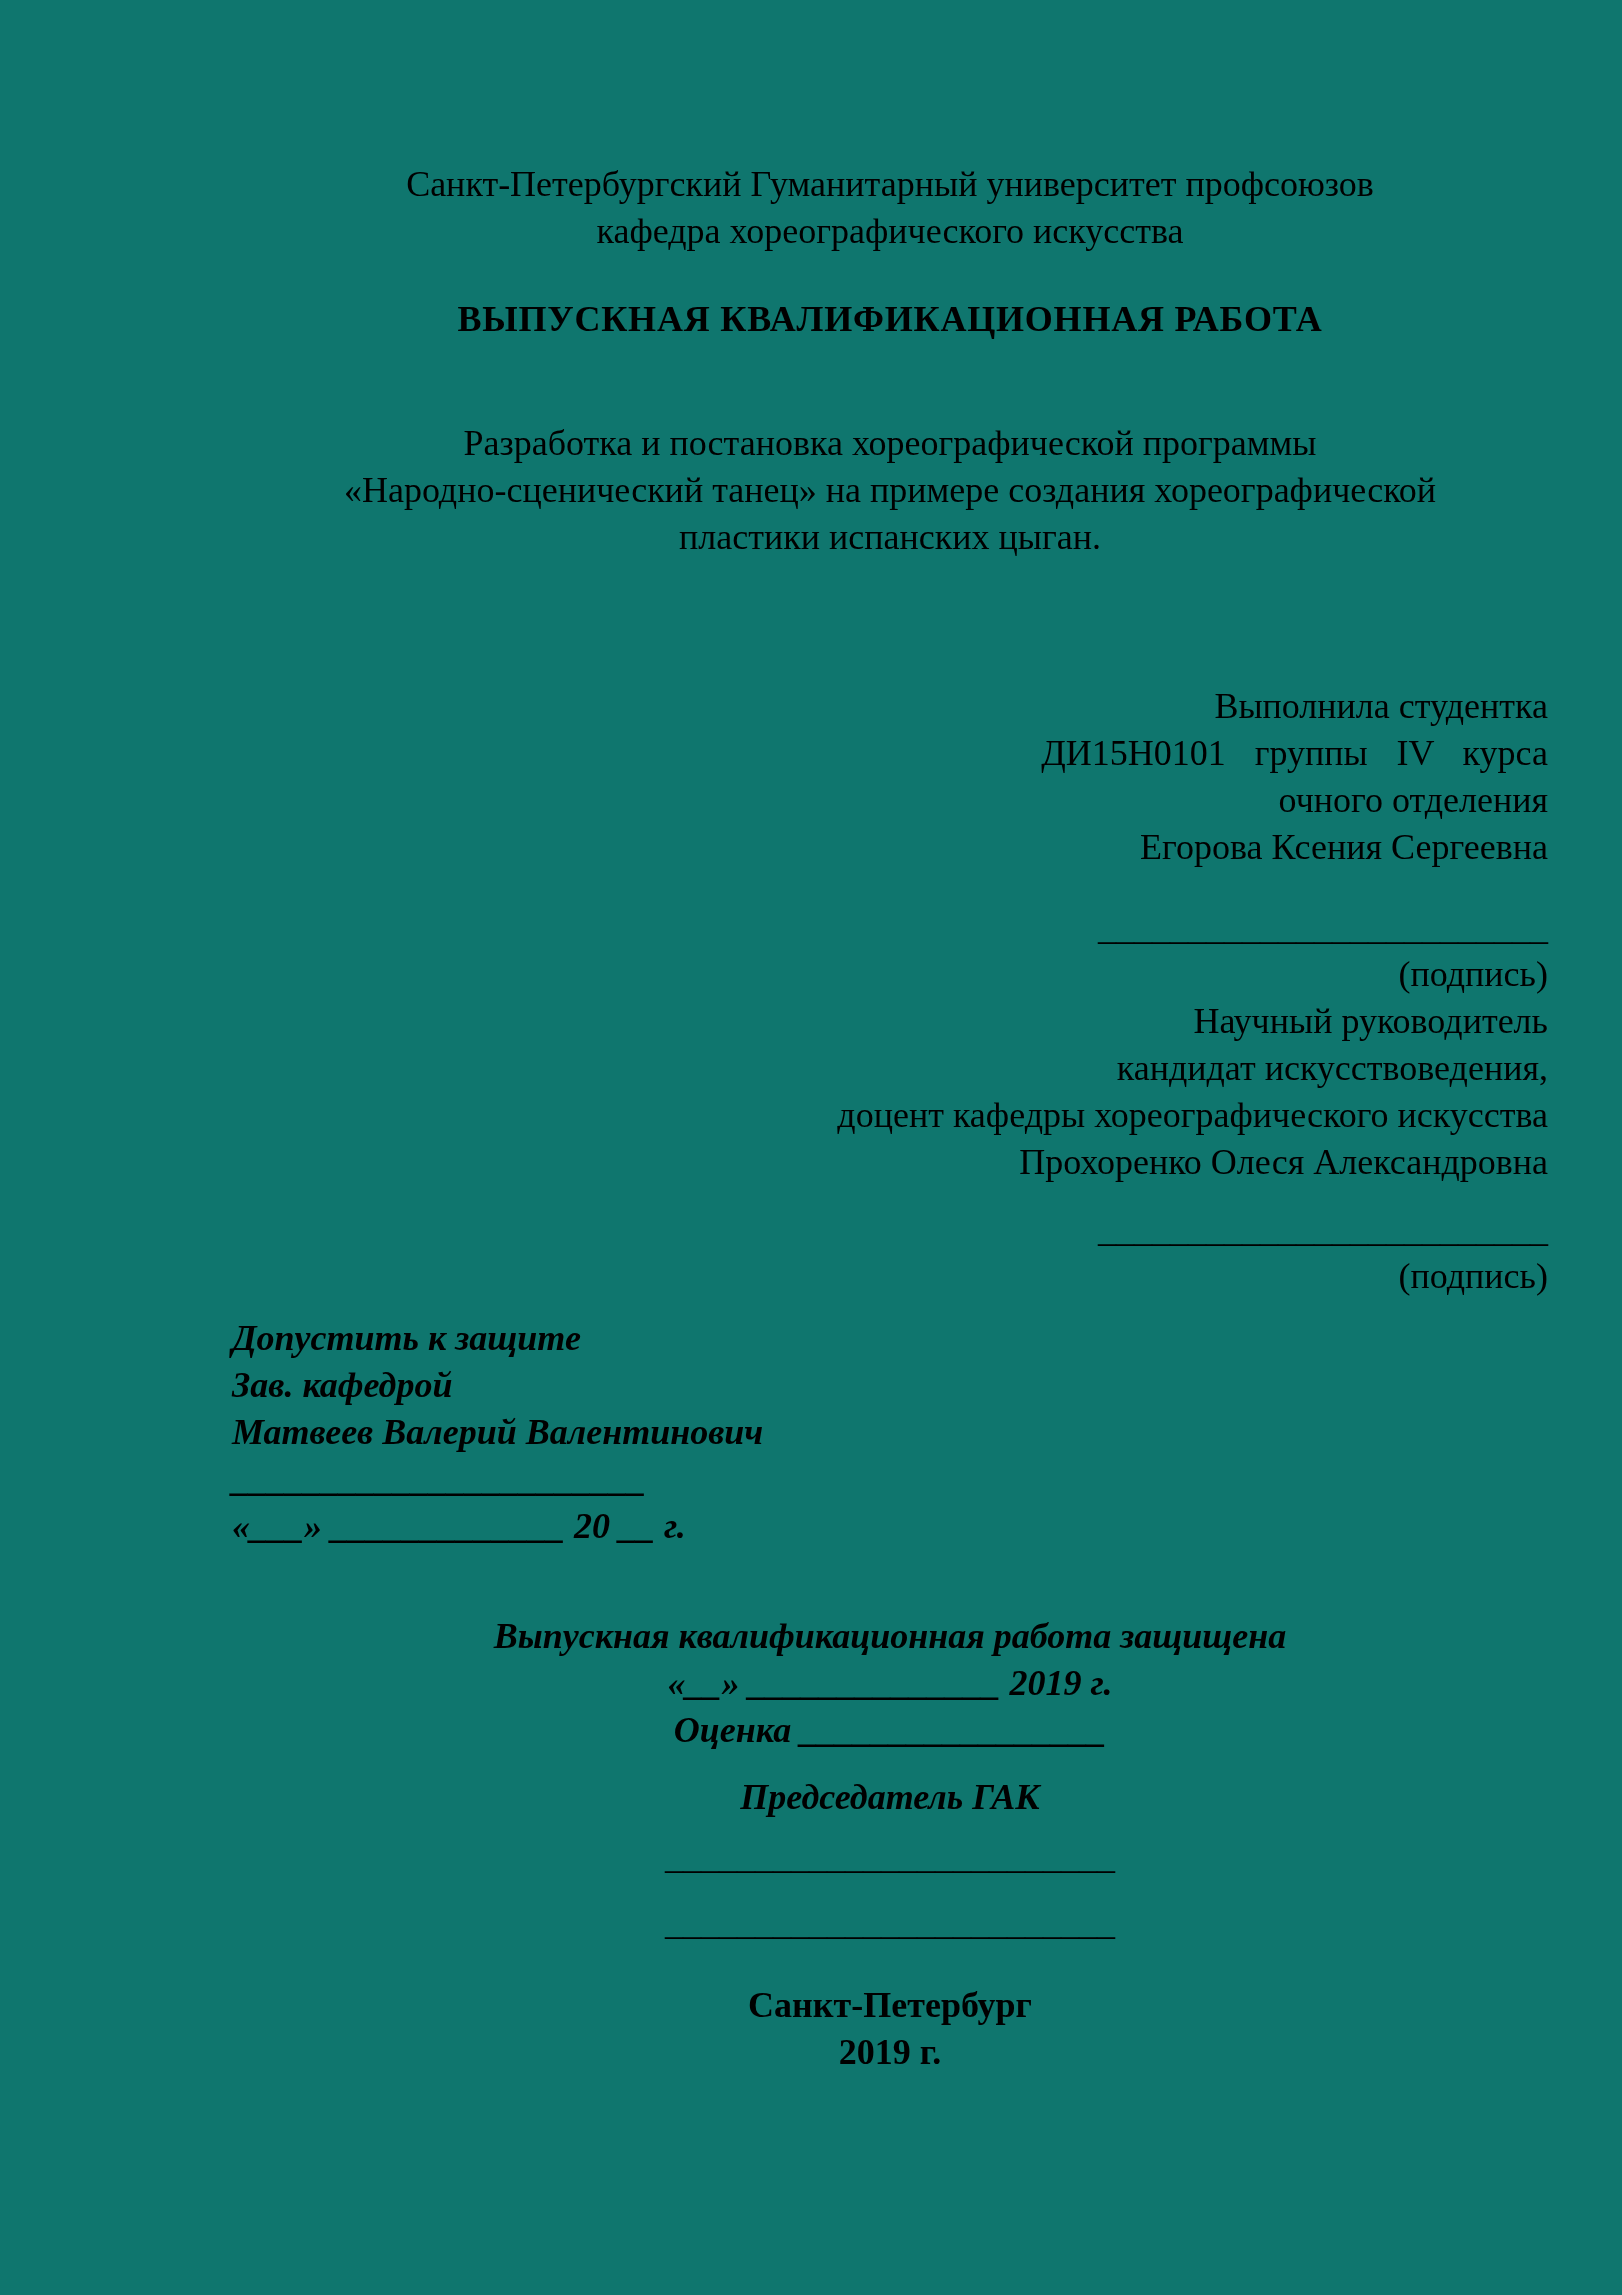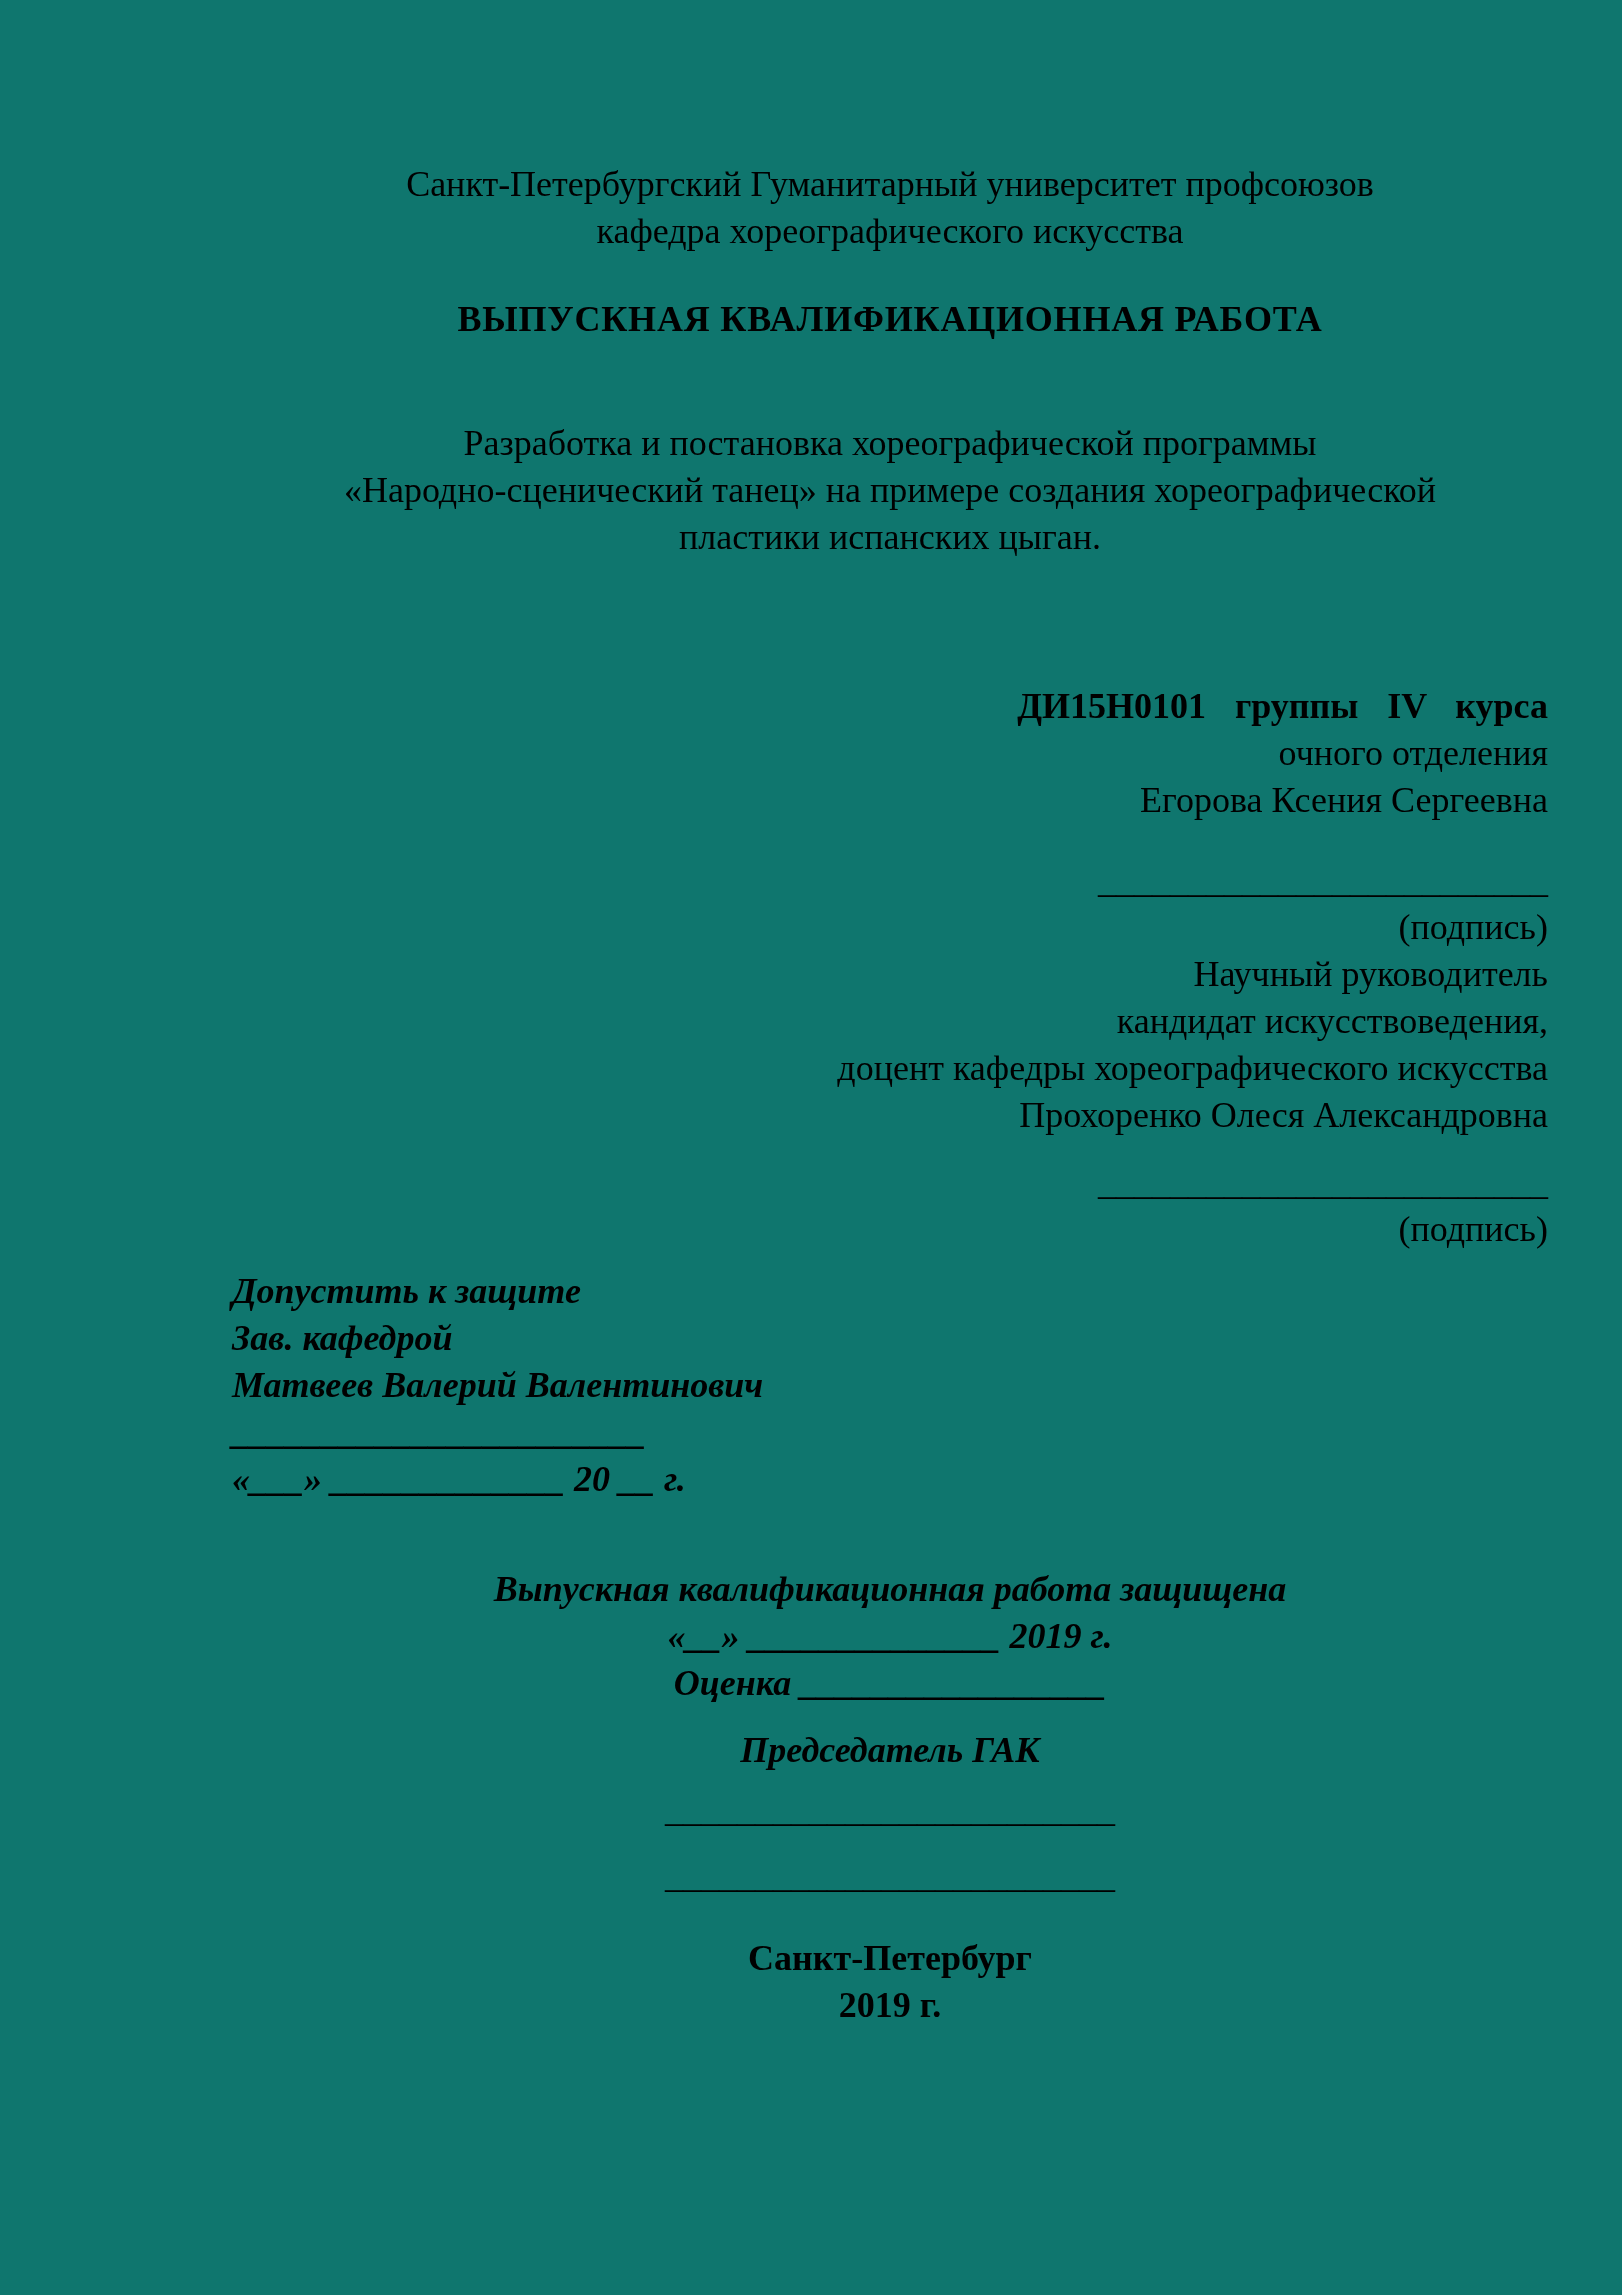--- a/index.html
+++ b/index.html
@@ -24,21 +24,21 @@
   .center { text-align: center; }
   .right  { text-align: right; }
   .left   { text-align: left; }
   .bold   { font-weight: bold; }
   .italic { font-style: italic; font-weight: bold; }
   .bold-italic { font-weight: bold; font-style: italic; }
 
   .work-type    { margin-top: 41px; letter-spacing: 0.8px; }
   .topic        { margin-top: 77px; }
   .student-block{ margin-top: 122px; }
-  .group-line   { word-spacing: 0.55em; font-weight: bold; }
+  .group-line   { word-spacing: 0.55em; }
   .sig-student  { margin-top: 33px; }
   .sig-supervisor { margin-top: 19.6px; }
   .admission-block { margin-top: 15.7px; }
   .defense-block   { margin-top: 63px; }
   .chairman-title  { margin-top: 19.6px; }
   .chairman-line-1 { margin-top: 11.8px; }
   .chairman-line-2 { margin-top: 19.6px; }
   .footer       { margin-top: 36px; font-weight: bold; }
 </style>
 </head>
@@ -54,20 +54,21 @@
 
     <div class="center bold work-type">ВЫПУСКНАЯ КВАЛИФИКАЦИОННАЯ РАБОТА</div>
 
     <div class="center topic">
       <div>Разработка и постановка хореографической программы</div>
       <div>«Народно-сценический танец» на примере создания хореографической</div>
       <div>пластики испанских цыган.</div>
     </div>
 
     <div class="right student-block">
+      <div>Выполнила студентка</div>
       <div class="group-line">ДИ15Н0101 группы IV курса</div>
       <div>очного отделения</div>
       <div>Егорова Ксения Сергеевна</div>
     </div>
 
     <div class="right sig-student">
       <div>_________________________</div>
       <div>(подпись)</div>
     </div>
 

